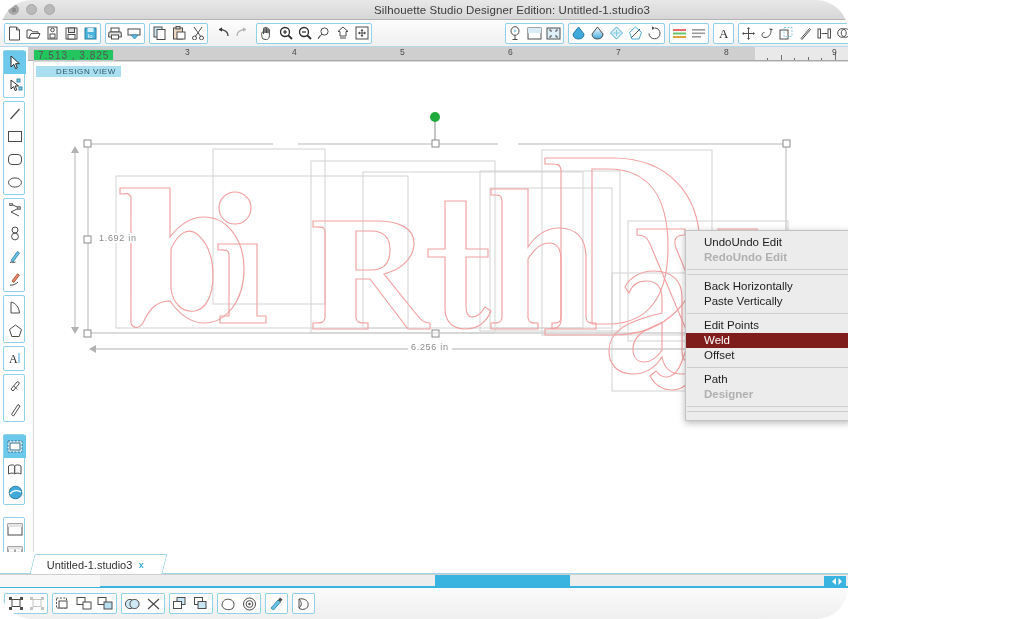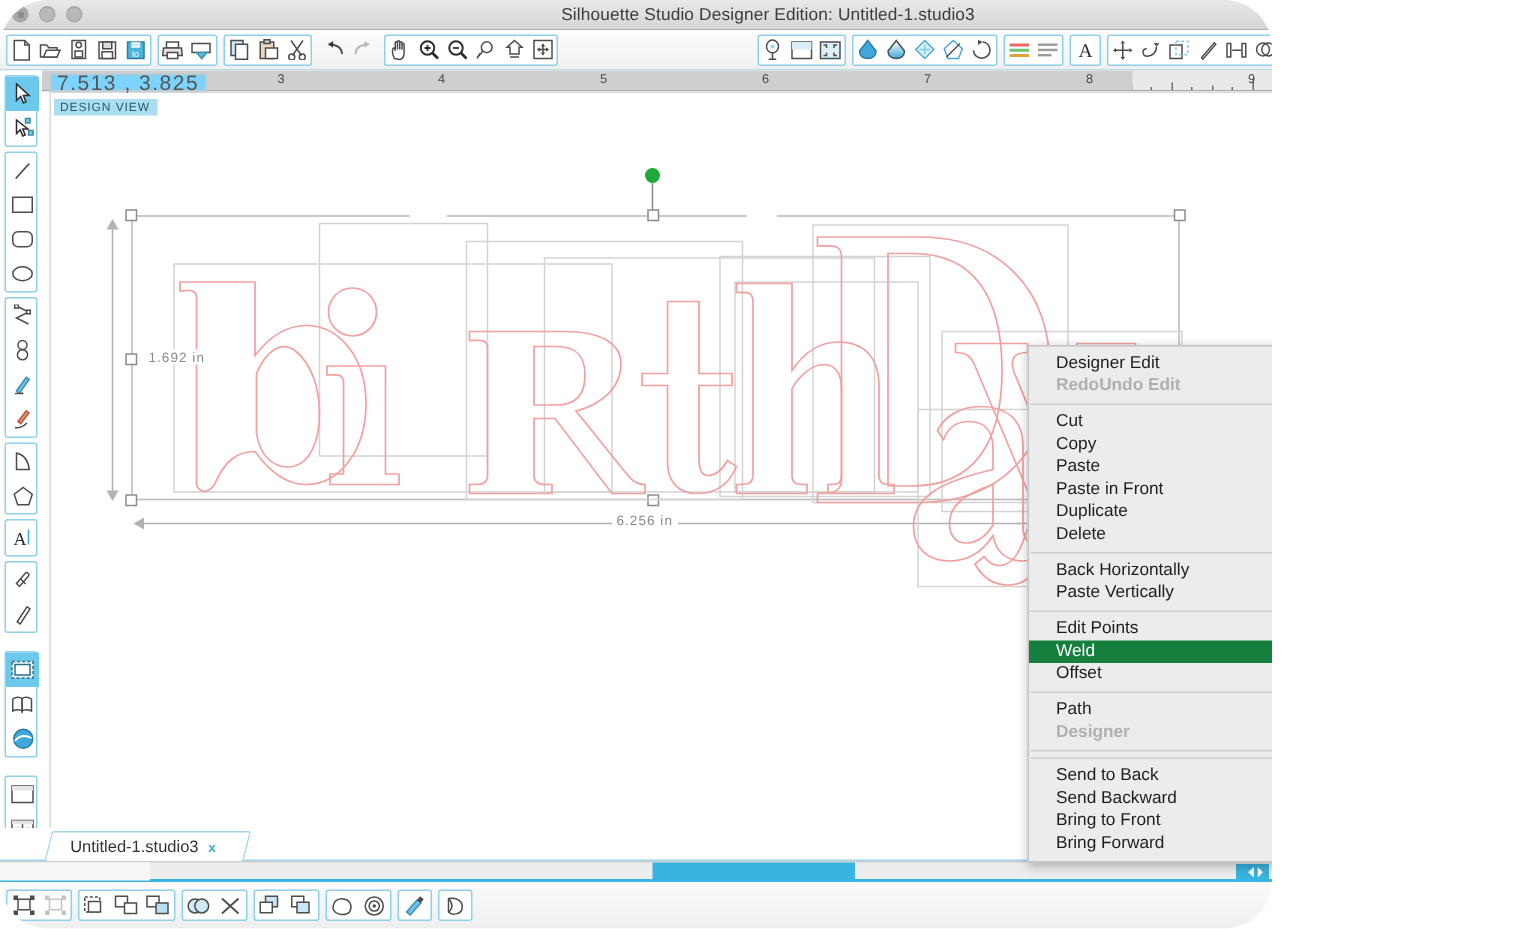--- a/index.html
+++ b/index.html
@@ -76,28 +76,28 @@
   .ruler-v{
     position:absolute; left:996px; top:47px; width:12px; height:525px;
     background:#e9e9e9; border-left:1px solid #a9a9a9; overflow:hidden;
   }
   .ruler-v .page-zone{ position:absolute; left:0; width:12px; background:#cfcfcf; }
   .rnum{ position:absolute; font-size:8.5px; color:#4a4a4a; top:0px; }
 
   
   .coord{
     position:absolute; left:33px; top:49px; height:12px;
-    background:#7dd3fc; border:1px solid #c8c8c8;
-    font-size:14px; color:#555; padding:0 4px; line-height:11px;
+    background:#22c55e; border:1px solid #c8c8c8;
+    font-size:10px; color:#555; padding:0 4px; line-height:11px;
     letter-spacing:1px; z-index:30;
   }
   .designview{
     position:absolute; left:36px; top:66px;
     background:#aadff2; color:#2c5866; font-size:8px;
-    letter-spacing:0.6px; padding:1px 5px 1px 4px; z-index:30;text-align:center;
+    letter-spacing:0.6px; padding:1px 5px 1px 20px; z-index:30;text-align:center;
   }
 
   
   .canvas{
     position:absolute; left:28px; top:61px; width:968px; height:511px;
     background:#ffffff; overflow:hidden;
   }
   .page{
     position:absolute; left:5px; top:0px; width:952px; height:498px;
     background:#ffffff; border:1px solid #d9d9d9;
@@ -180,21 +180,21 @@
     background:#ececec; border:1px solid #c2c2c2;
     box-shadow:0 2px 7px rgba(0,0,0,.28);
     padding:4px 0 4px 0; z-index:200;
     font-size:11.5px; color:#1d1d1d;
   }
   .ctxitem{
     height:15px; line-height:15px; padding:0 10px 0 18px; white-space:nowrap;
     cursor:default;
   }
   .ctxitem.disabled{ color:#b0b0b0;font-weight:bold; }
-  .ctxitem.hl{ background:#15803d; color:#ffffff; }
+  .ctxitem.hl{ background:#7f1d1d; color:#ffffff; }
   .ctxsep{ height:1px; background:#cdcdcd; margin:4px 1px; }
 
   .dim-label{
     position:absolute; font-size:9px; color:#8a8a8a; letter-spacing:0.7px;
     background:#fff; padding:0 3px;
   }
 </style>
 </head>
 <body>
 
@@ -877,56 +877,42 @@
         <path d="M609 168 L609 174 C616 174 619 176 622 183 L662 278 L654 300 C650 311 645 316 638 316 C634 316 631 314 628 310 L622 315 C627 324 634 329 644 329 C656 329 664 321 670 305 L716 183 C719 176 722 174 729 174 L729 168 L690 168 L690 174 C699 174 702 178 699 187 L675 253 L648 187 C645 178 648 174 657 174 L657 168 Z"></path>
       </g>
     </svg>
 
     <div class="dim-label" style="left:20px;top:172px;margin-left:48px;">1.692 in</div>
     <div class="dim-label" style="left:380px;top:281px;">6.256 in</div>
   </div>
 
   <div class="ctxmenu">
     <div>
-      <div class="ctxitem">Designer Edit</div>
+      <div class="ctxitem">UndoUndo Edit</div>
       <div class="ctxitem disabled">RedoUndo Edit</div>
     </div>
     <div class="ctxsep"></div>
-    <div>
-      <div class="ctxitem">Cut</div>
-      <div class="ctxitem">Copy</div>
-      <div class="ctxitem">Paste</div>
-      <div class="ctxitem">Paste in Front</div>
-      <div class="ctxitem">Duplicate</div>
-      <div class="ctxitem">Delete</div>
-    </div>
     <div class="ctxsep"></div>
     <div>
       <div class="ctxitem">Back Horizontally</div>
       <div class="ctxitem">Paste Vertically</div>
     </div>
     <div class="ctxsep"></div>
     <div>
       <div class="ctxitem">Edit Points</div>
       <div class="ctxitem hl">Weld</div>
       <div class="ctxitem">Offset</div>
     </div>
     <div class="ctxsep"></div>
     <div>
       <div class="ctxitem">Path</div>
       <div class="ctxitem disabled">Designer</div>
     </div>
     <div class="ctxsep"></div>
     <div class="ctxsep"></div>
-    <div>
-      <div class="ctxitem">Send to Back</div>
-      <div class="ctxitem">Send Backward</div>
-      <div class="ctxitem">Bring to Front</div>
-      <div class="ctxitem">Bring Forward</div>
-    </div>
   </div>
 
   <div class="tabstrip">
     <div class="base"></div>
     <div class="doctab">
       <span>Untitled-1.studio3</span>
       <span class="tabclose">x</span>
     </div>
   </div>
 

